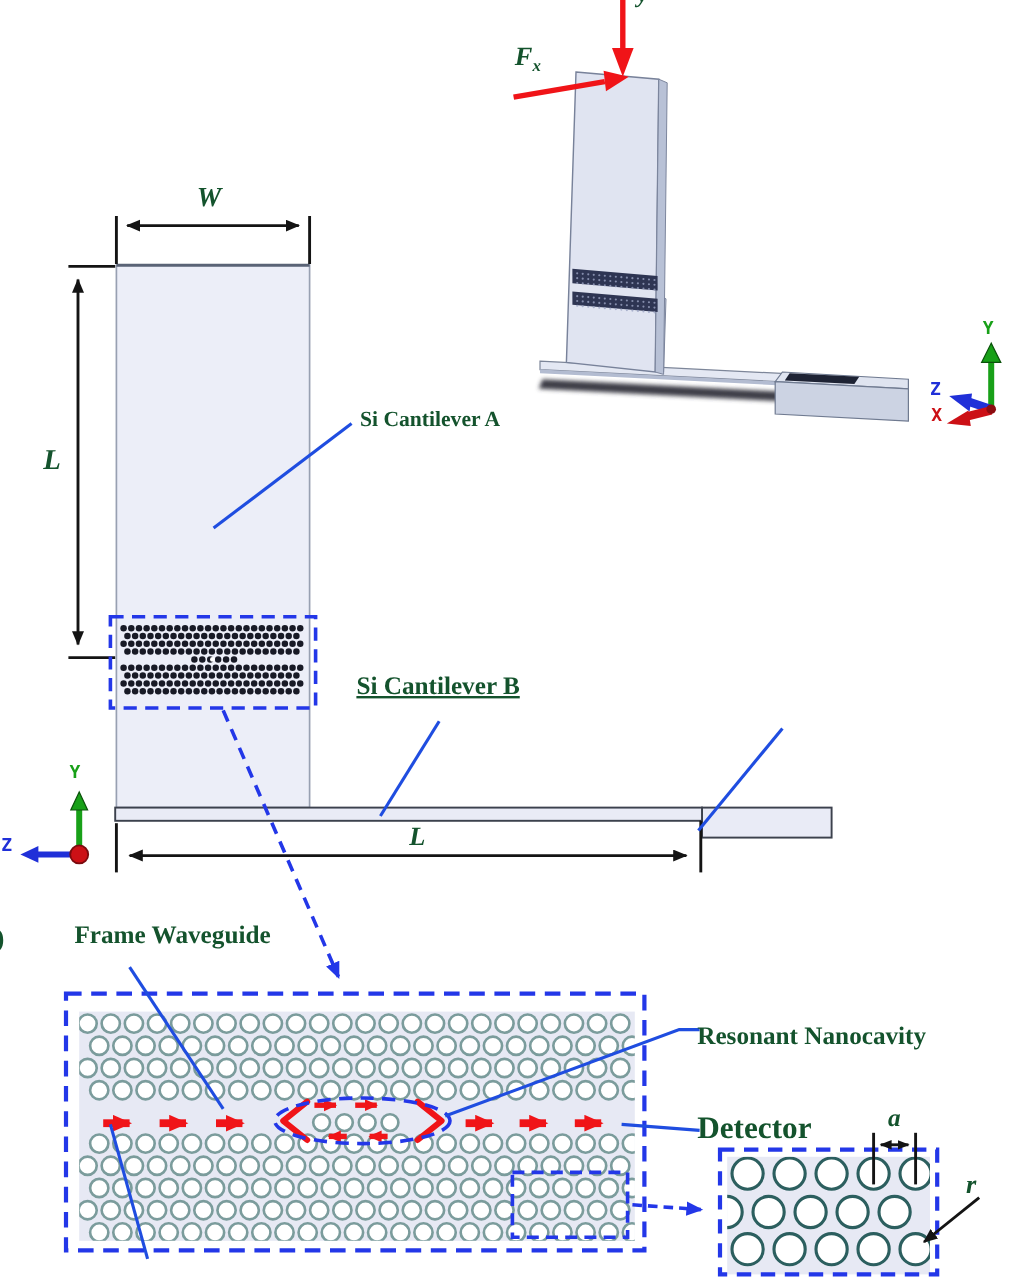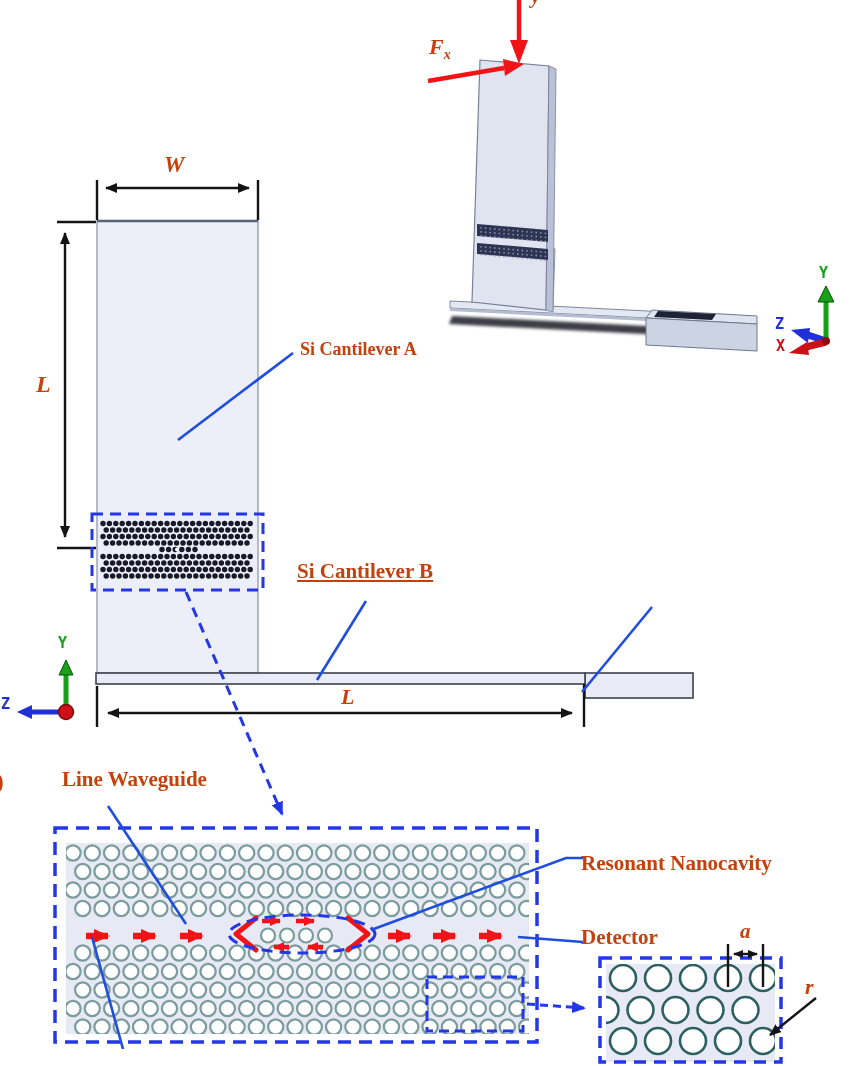--- a/index.html
+++ b/index.html
@@ -1,33 +1,33 @@
 <!DOCTYPE html>
 <html><head>
 <meta charset="utf-8">
 <style>
   html,body{margin:0;padding:0;background:#ffffff;}
   .stage{position:relative;width:850px;height:1066px;background:#fff;overflow:hidden;
          font-family:"Liberation Serif", serif;}
   svg{position:absolute;left:0;top:0;}
-  .lbl{position:absolute;font-weight:bold;color:#c2410c;white-space:nowrap;line-height:1;}
+  .lbl{position:absolute;font-weight:bold;color:#14532d;white-space:nowrap;line-height:1;}
   .it{font-style:italic;}
   .lbl-w{left:164px;top:153px;font-size:23px;}
   .lbl-lside{left:36px;top:372px;font-size:24px;}
   .lbl-cantA{left:300px;top:340px;font-size:18px;}
   .lbl-cantB{left:297px;top:561px;font-size:21px;text-decoration:underline;}
   .lbl-frame{left:572px;top:561px;font-size:21px;}
   .lbl-lbottom{left:341px;top:686px;font-size:22px;}
   .lbl-fx{left:429px;top:36px;font-size:22px;}
   .lbl-fx sub{font-size:14px;font-style:italic;}
   .lbl-ypartial{left:531px;top:-14px;font-size:20px;}
   .lbl-paren{left:-4px;top:770px;font-size:23px;}
   .lbl-lwg{left:62px;top:769px;font-size:21px;}
   .lbl-rnc{left:581px;top:841px;font-size:21px;margin-top:12px;}
-  .lbl-det{left:581px;top:927px;font-size:21px;}
+  .lbl-det{left:581px;top:927px;font-size:26px;}
   .lbl-a{left:740px;top:921px;font-size:21px;}
   .lbl-r{left:805px;top:976px;font-size:22px;}
   .axis{position:absolute;font-weight:bold;font-size:15px;line-height:1;
         font-family:"DejaVu Sans Mono", monospace;}
   .ax-y2d{left:58px;top:636px;color:#18a018;}
   .ax-z2d{left:1px;top:697px;color:#2030d8;}
   .ax-y3d{left:819px;top:266px;color:#18a018;}
   .ax-z3d{left:775px;top:317px;color:#2030d8;}
   .ax-x3d{left:776px;top:339px;color:#cc1016;}
 </style>
@@ -718,21 +718,21 @@
 </svg>
 
 <div class="lbl it lbl-w">W</div>
 <div class="lbl it lbl-lside">L</div>
 <div class="lbl lbl-cantA">Si Cantilever A</div>
 <div class="lbl lbl-cantB">Si Cantilever B</div>
 <div class="lbl it lbl-lbottom">L</div>
 <div class="lbl it lbl-fx"><span>F</span><sub>x</sub></div>
 <div class="lbl it lbl-ypartial">y</div>
 <div class="lbl lbl-paren">)</div>
-<div class="lbl lbl-lwg">Line Waveguide</div>
+<div class="lbl lbl-lwg">Frame Waveguide</div>
 <div class="lbl lbl-rnc">Resonant Nanocavity</div>
 <div class="lbl lbl-det">Detector</div>
 <div class="lbl it lbl-a">a</div>
 <div class="lbl it lbl-r">r</div>
 <div class="axis ax-y2d">Y</div>
 <div class="axis ax-z2d">Z</div>
 <div class="axis ax-y3d">Y</div>
 <div class="axis ax-z3d">Z</div>
 <div class="axis ax-x3d">X</div>
 

